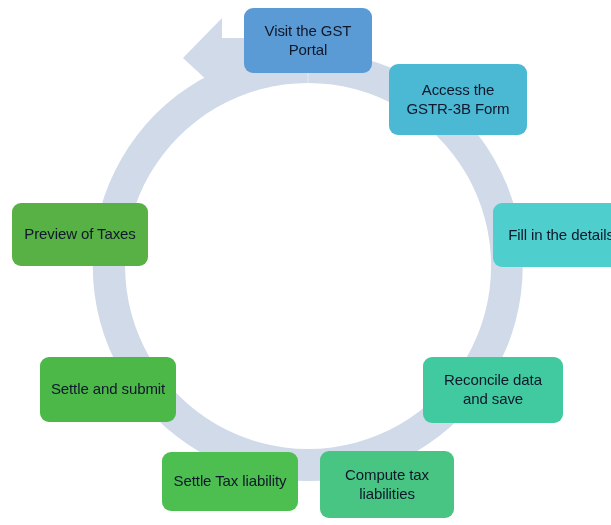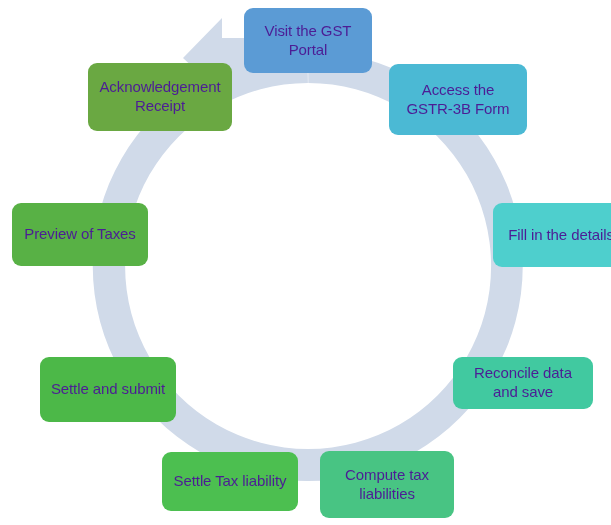--- a/index.html
+++ b/index.html
@@ -25,21 +25,21 @@
     height: 525px;
   }
   .step-box {
     position: absolute;
     box-sizing: border-box;
     border-radius: 9px;
     display: flex;
     align-items: center;
     justify-content: center;
     text-align: center;
-    color: #4c1d95;
+    color: #0f172a;
     font-size: 15px;
     line-height: 1.25;
     padding: 4px 8px;
     letter-spacing: -0.1px;
   }
   .step-label {
     display: block;
     width: 100%;
   }
 </style>
@@ -76,37 +76,34 @@
   </div>
 
   <div class="step-box" style="left:389px; top:64px; width:138px; height:71px; background:#4bb9d4;">
     <span class="step-label">Access the GSTR-3B Form</span>
   </div>
 
   <div class="step-box" style="left:469px; top:203px; width:136px; height:64px; background:#4ecfcd;margin-left:24px;">
     <span class="step-label">Fill in the details</span>
   </div>
 
-  <div class="step-box" style="left:453px; top:357px; width:140px; height:52px; background:#41c9a0;">
+  <div class="step-box" style="left:423px; top:357px; width:140px; height:66px; background:#41c9a0;">
     <span class="step-label">Reconcile data and save</span>
   </div>
 
   <div class="step-box" style="left:320px; top:451px; width:134px; height:67px; background:#48c483;">
     <span class="step-label">Compute tax liabilities</span>
   </div>
 
   <div class="step-box" style="left:162px; top:452px; width:136px; height:59px; background:#4cbf50;">
     <span class="step-label">Settle Tax liability</span>
   </div>
 
   <div class="step-box" style="left:40px; top:357px; width:136px; height:65px; background:#4cb848;">
     <span class="step-label">Settle and submit</span>
   </div>
 
   <div class="step-box" style="left:12px; top:203px; width:136px; height:63px; background:#58b145;">
     <span class="step-label">Preview of Taxes</span>
   </div>
 
-  <div class="step-box" style="left:88px; top:63px; width:144px; height:68px; background:#6aa842;">
-    <span class="step-label">Acknowledgement Receipt</span>
-  </div>
 
 </div>
 
 </body></html>

